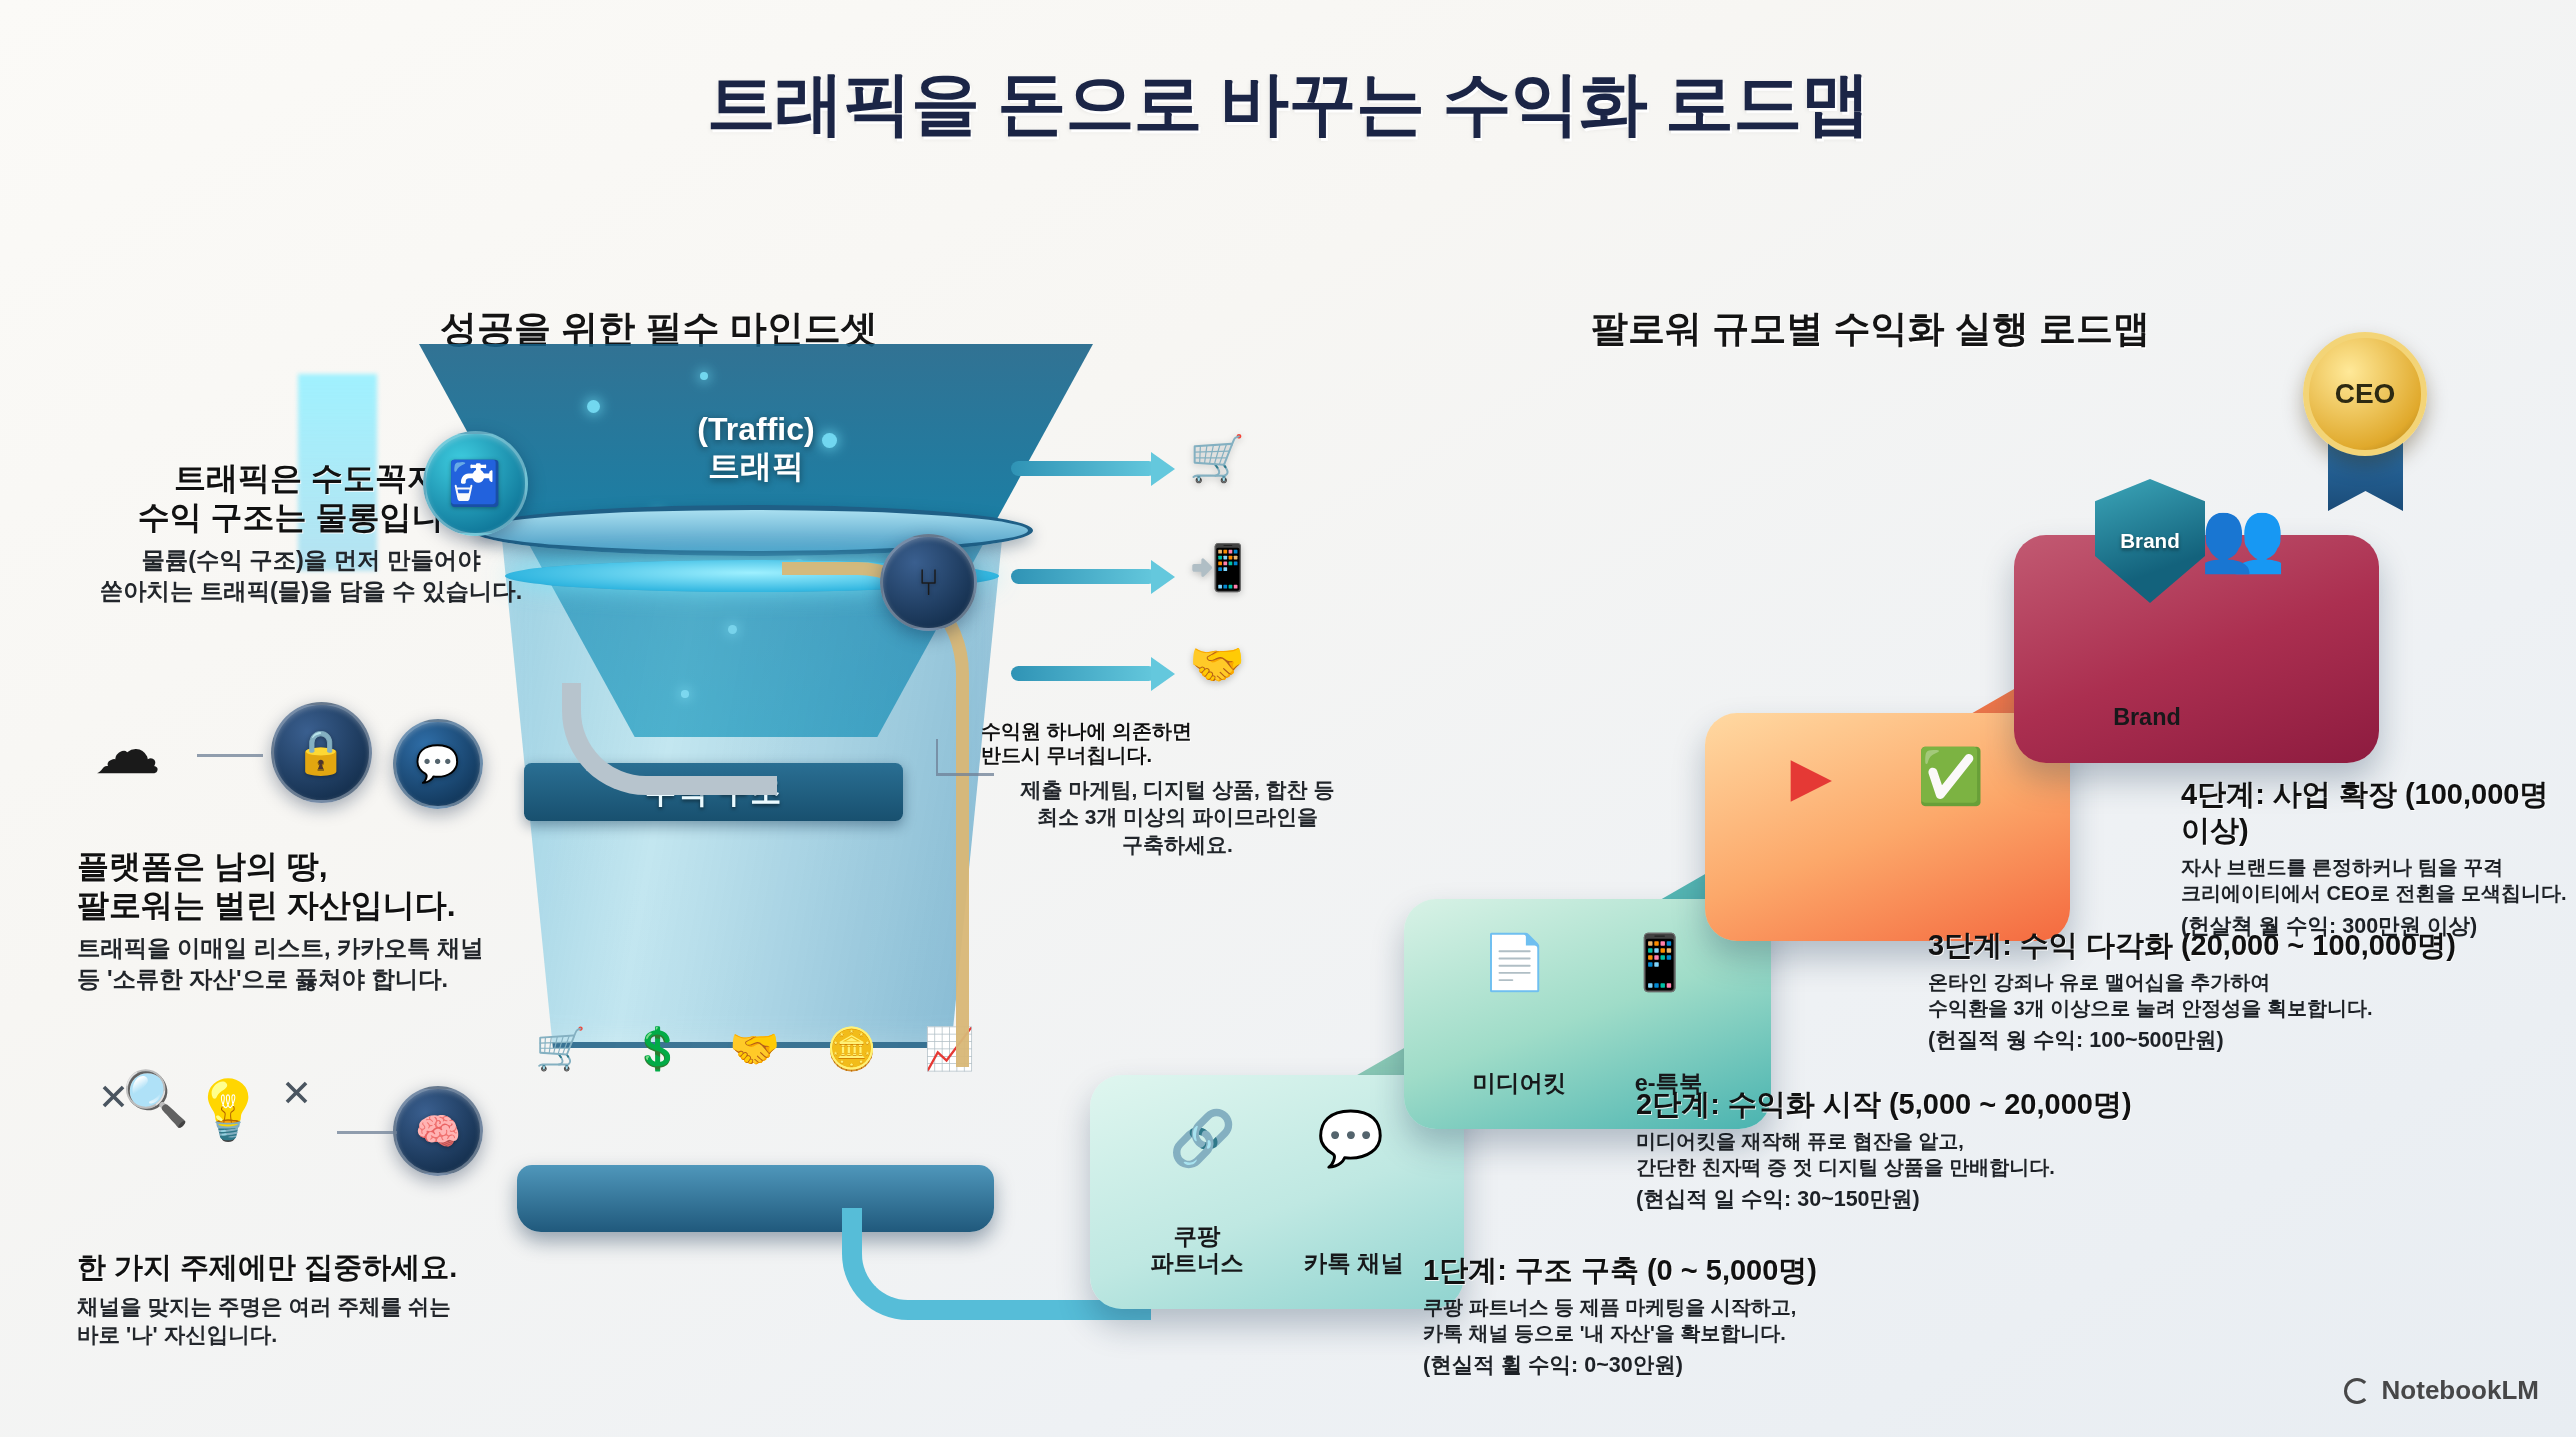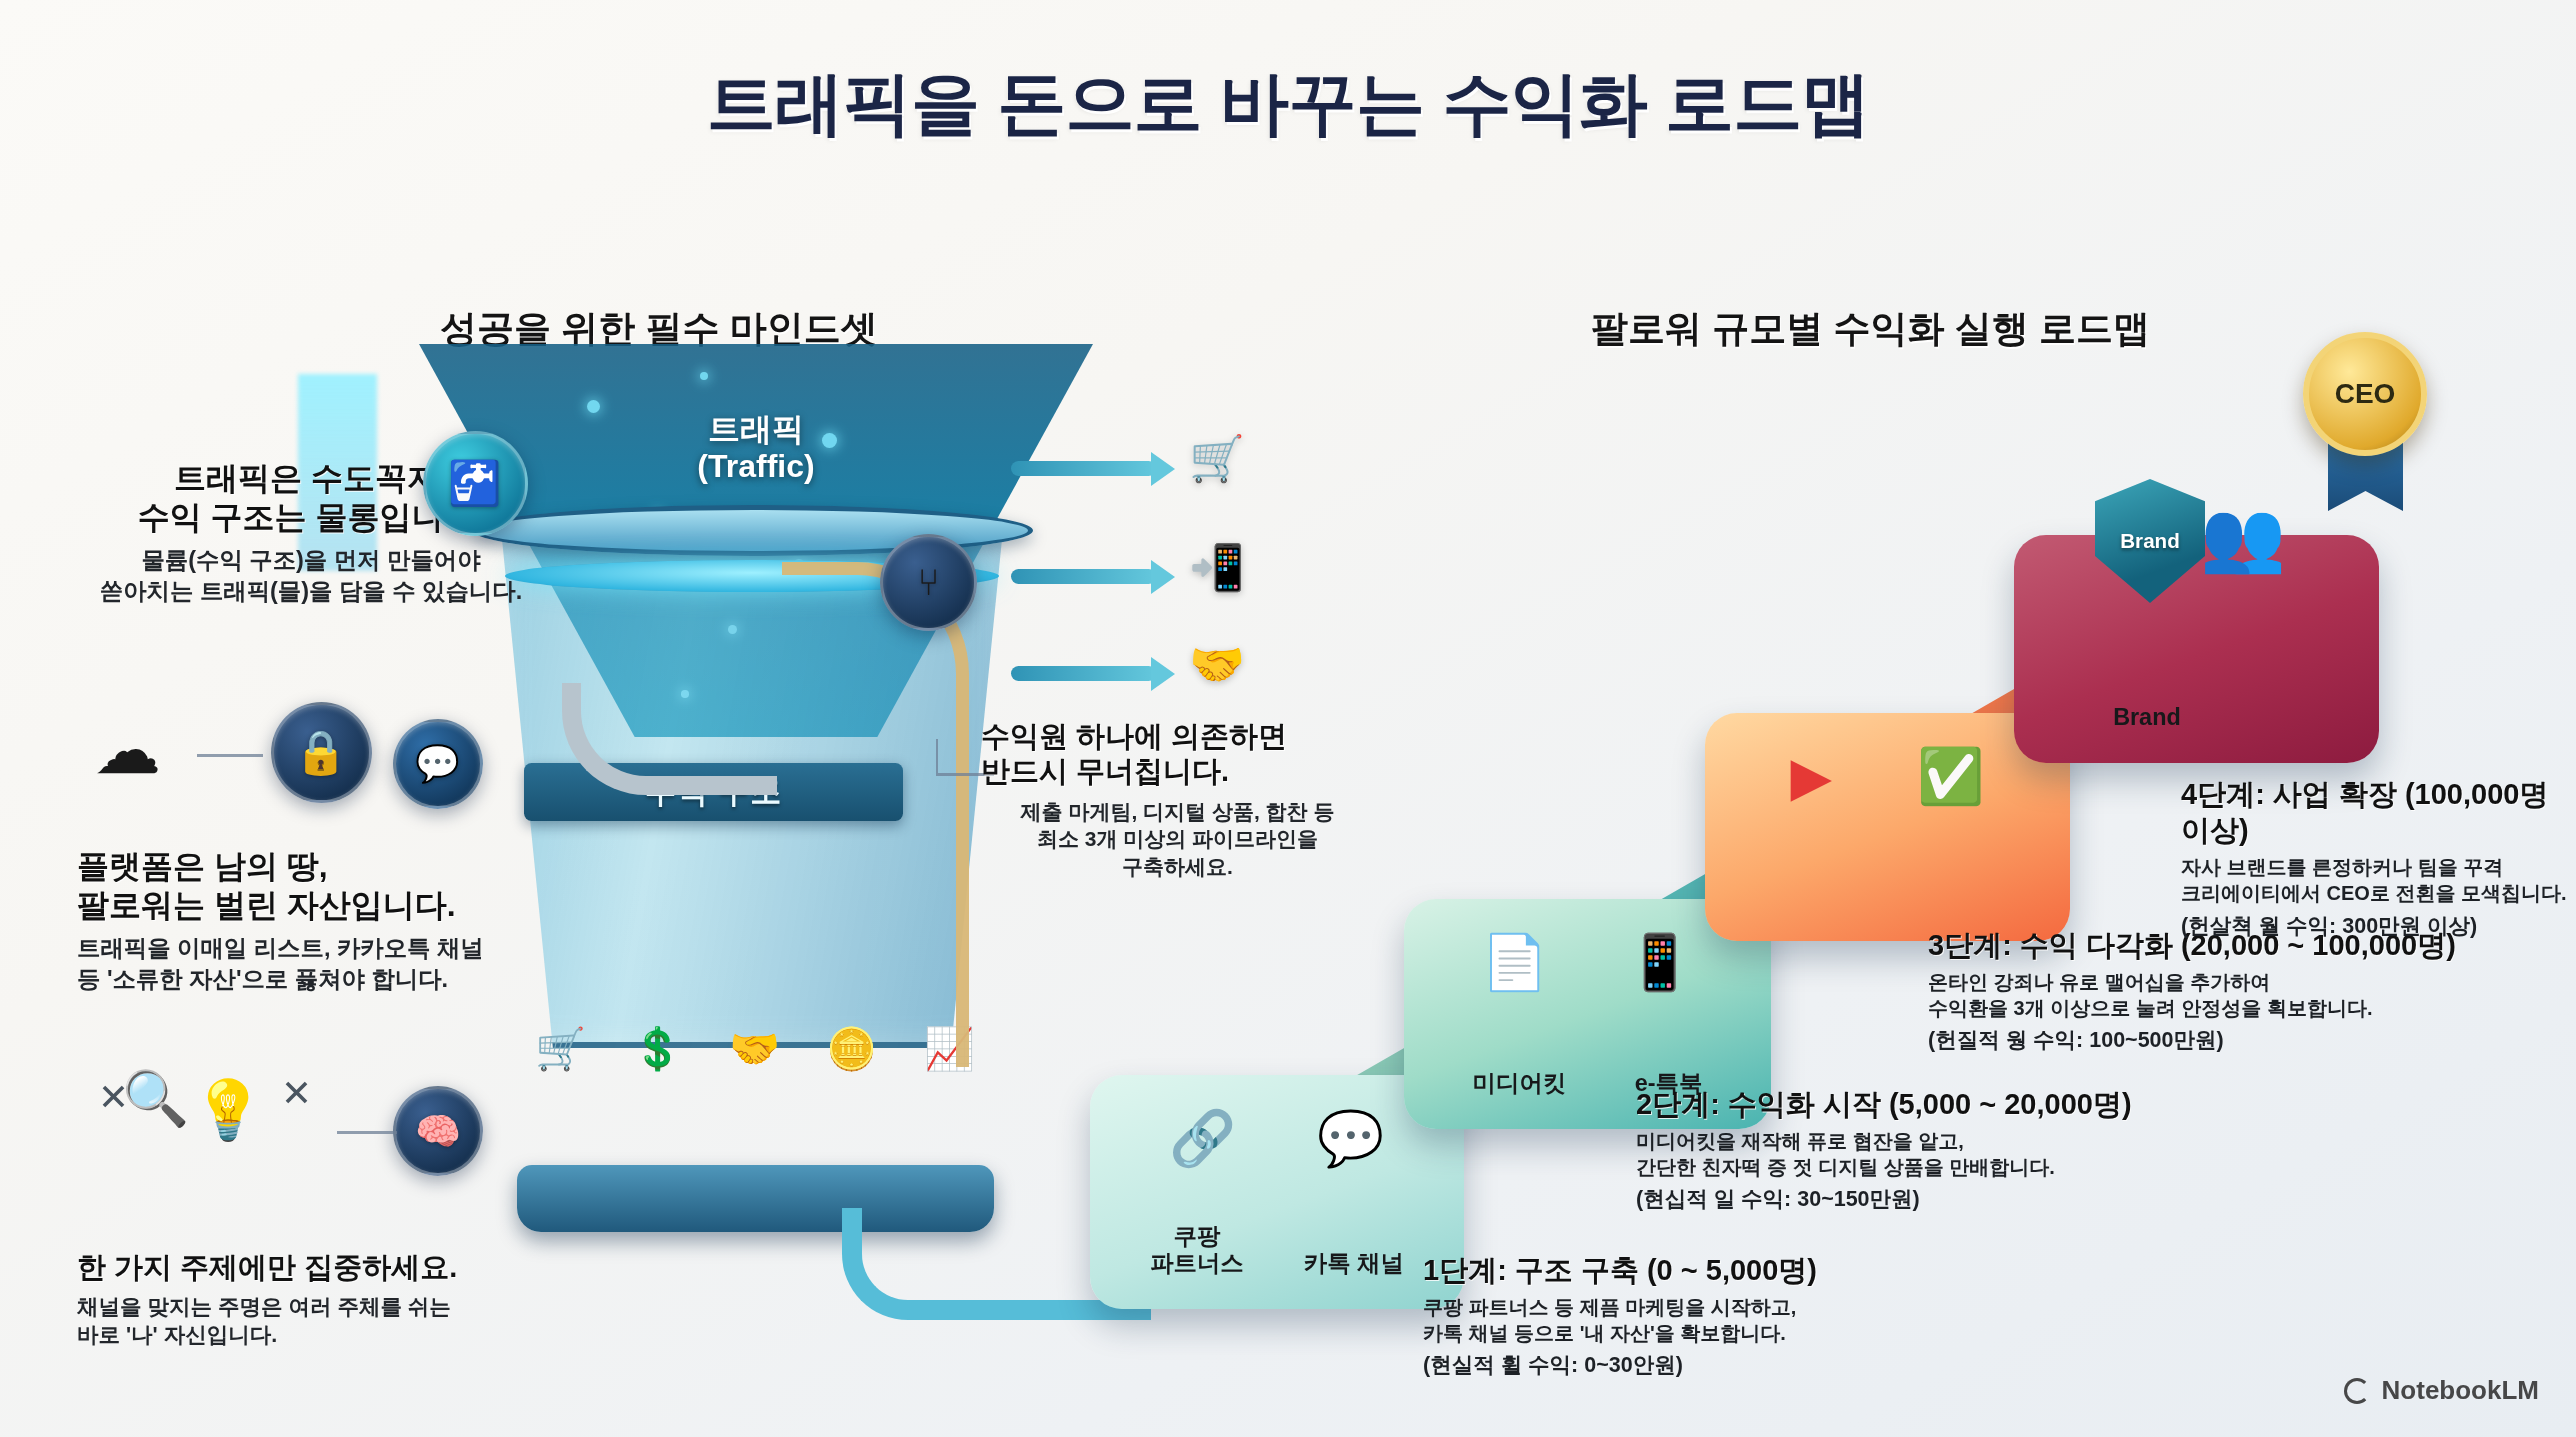--- a/index.html
+++ b/index.html
@@ -244,22 +244,22 @@
 <div id="funnel-wrap">
   <div id="funnel-cone"></div>
   <div class="spark" style="left:168px;top:56px;width:13px;height:13px;"></div>
   <div class="spark" style="left:281px;top:28px;width:8.4px;height:8.4px;"></div>
   <div class="spark" style="left:403px;top:89px;width:15px;height:15px;"></div>
   <div class="spark" style="left:234px;top:168px;width:10.3px;height:10.3px;"></div>
   <div class="spark" style="left:374px;top:215px;width:12px;height:12px;"></div>
   <div class="spark" style="left:309px;top:281px;width:9.4px;height:9.4px;"></div>
   <div class="spark" style="left:262px;top:346px;width:7.5px;height:7.5px;"></div>
   <div id="funnel-label">
+    <div>(Traffic)</div>
     <div>트래픽</div>
-    <div>(Traffic)</div>
   </div>
 </div>
 <div id="funnel-stream"></div>
 
 <div id="bucket"></div>
 <div id="bucket-rim"></div>
 <div id="bucket-water"></div>
 <div id="bucket-band">수익 구조</div>
 <div id="bucket-icons">
   <span>🛒</span>
@@ -319,21 +319,21 @@
 <div class="oarrow" style="left:1011px; top:569px; width:145px;"></div>
 <div class="oarrow" style="left:1011px; top:666px; width:145px;"></div>
 <div class="oicon" style="left:1189px; top:432px;">🛒</div>
 <div class="oicon" style="left:1189px; top:541px;">📲</div>
 <div class="oicon" style="left:1189px; top:638px;">🤝</div>
 
 <div class="conn" style="left:936px; top:739px; width:1.9px; height:34px;"></div>
 <div class="conn" style="left:936px; top:773px; width:58px;"></div>
 
 <div class="tblock" id="revnote" style="left:981px; top:719px; width:393px;">
-  <div class="hl" style="font-size:29px;">수익원 하나에 의존하면
+  <div class="hl" style="font-size:20px;">수익원 하나에 의존하면
 반드시 무너칩니다.</div>
   <div class="sub" style="font-size:21px;text-align:center;">제출 마게팀, 디지털 상품, 합찬 등
 최소 3개 미상의 파이므라인을
 구축하세요.</div>
 </div>
 
 <div class="ribbon" style="left:1339px; top:1058px; width:103px; color:#8ac9b6; background:#8ac9b6; transform:rotate(-30deg);"></div>
 <div class="ribbon" style="left:1647px; top:880px; width:103px; color:#55b7b4; background:#55b7b4; transform:rotate(-30deg);"></div>
 <div class="ribbon" style="left:1956px; top:695px; width:103px; color:#f0774a; background:#f0774a; transform:rotate(-30deg);"></div>
 

